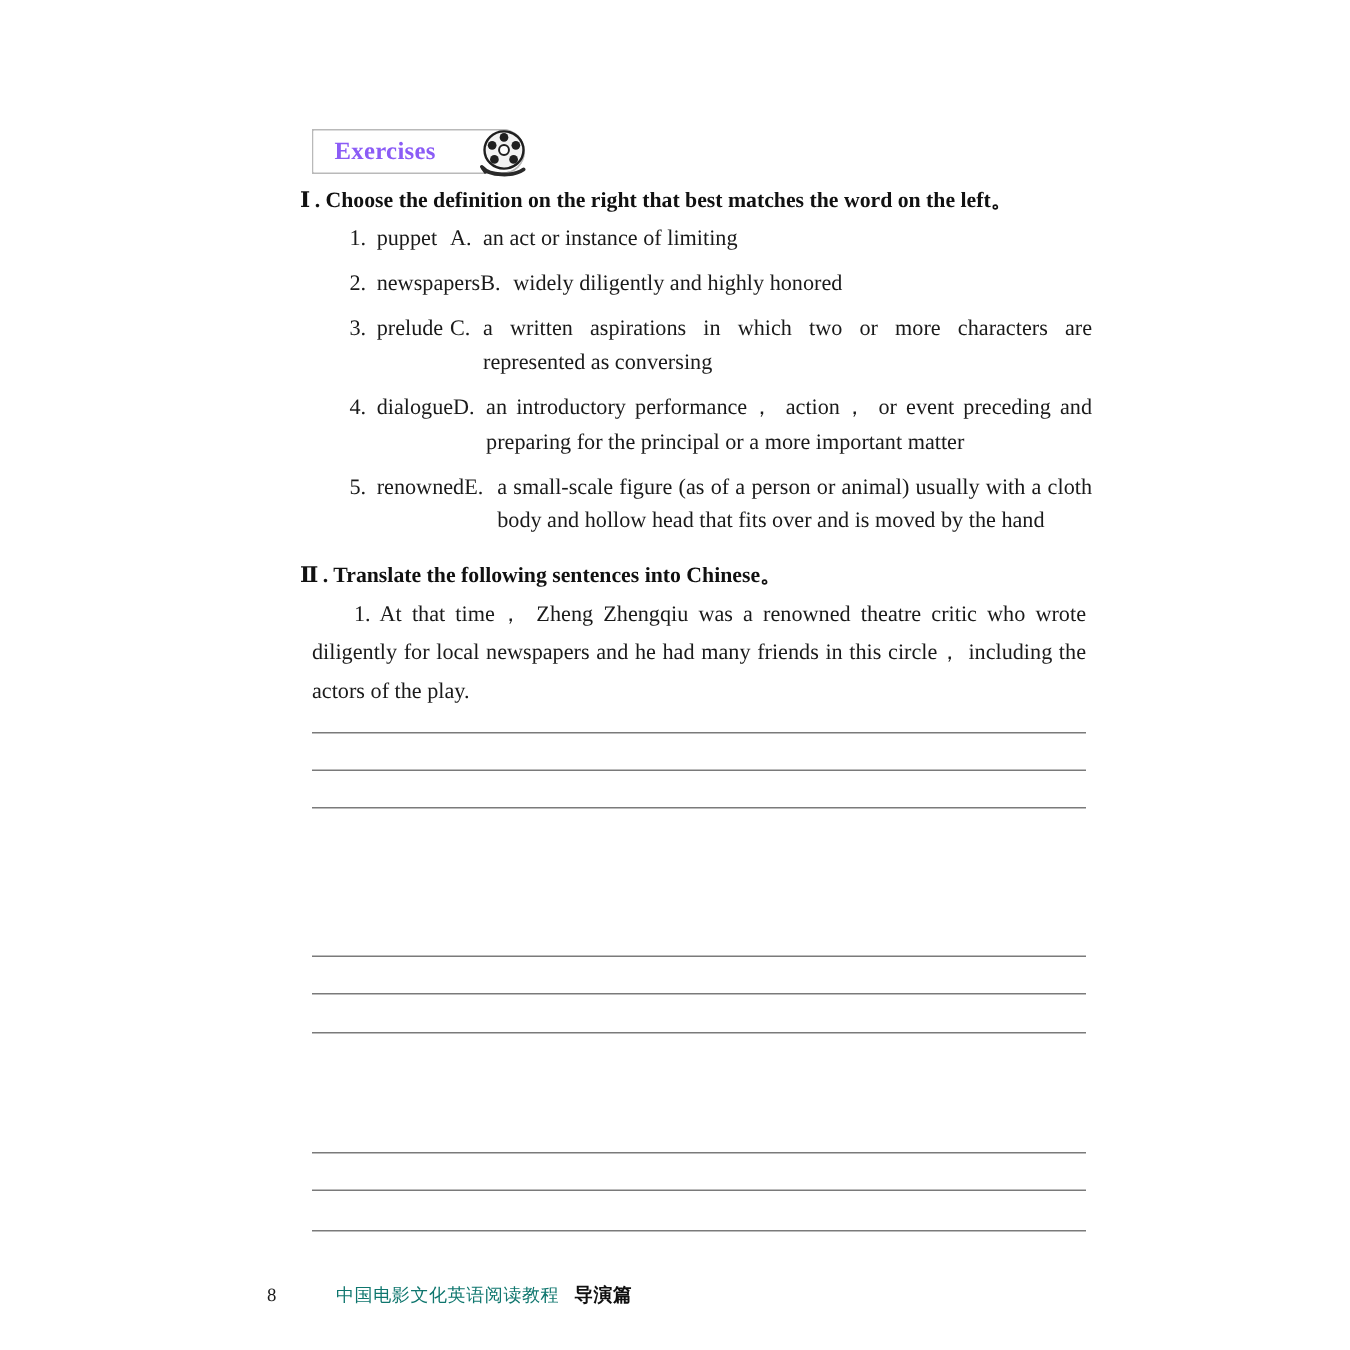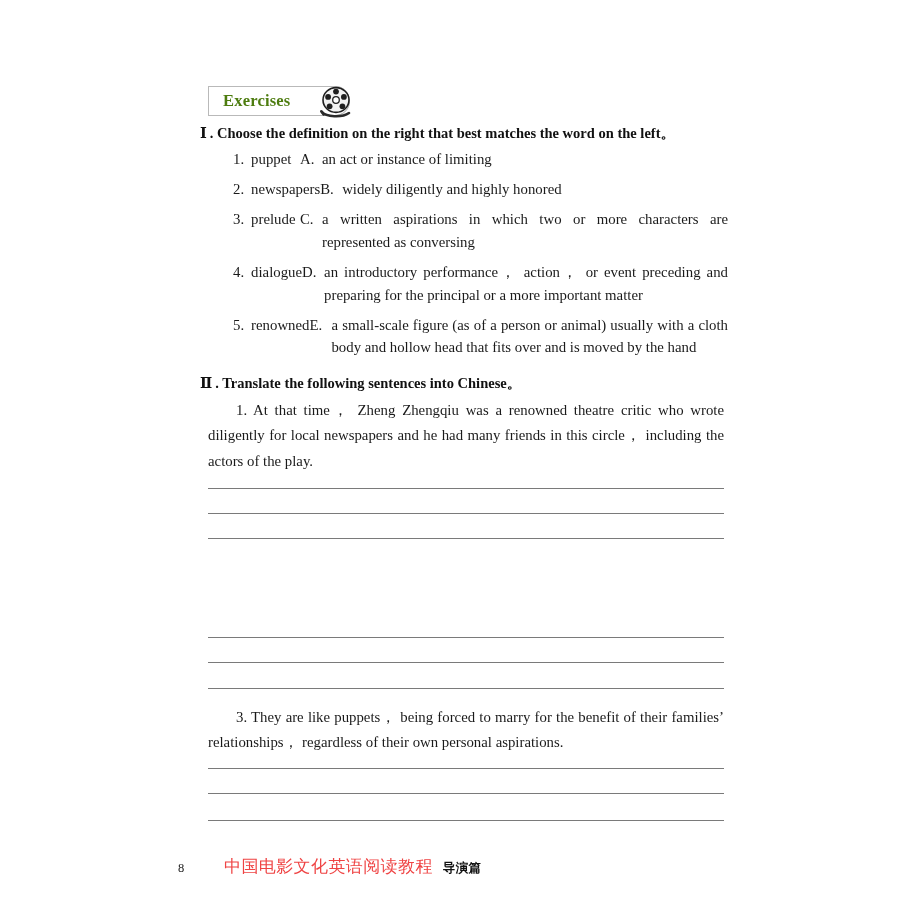--- a/index.html
+++ b/index.html
@@ -45,21 +45,21 @@
     box-sizing: border-box;
   }
   .exercises-label {
     position: absolute;
     left: 14px;
     top: 4px;
     font-family: "Liberation Serif", "DejaVu Serif", serif;
     font-weight: bold;
     font-size: 16.5px;
     letter-spacing: 0.2px;
-    color: #4d7c0f;
+    color: #8b5cf6;
   }
   .reel-icon {
     position: absolute;
     left: 318px;
     top: 85px;
     width: 36px;
     height: 34px;
   }
 
   
@@ -145,23 +145,23 @@
     align-items: baseline;
     font-size: 12.5px;
   }
   .footer .pageno {
     width: 46px;
     font-family: "Liberation Serif", "DejaVu Serif", serif;
     color: #1a1a1a;
   }
   .footer .booktitle {
     font-family: "DejaVu Sans", "Liberation Sans", sans-serif;
-    font-size: 17px;
+    font-size: 12px;
     letter-spacing: 0.4px;
-    color: #ef4444;
+    color: #0f766e;
   }
   .footer .chapter {
     font-family: Liberation Sans, sans-serif;
     font-size: 12.5px;
     font-weight: bold;
     letter-spacing: 0.4px;
     margin-left: 10px;
     color: #111111;
   }
 </style>
@@ -257,21 +257,20 @@
 
   <div class="para" style="top:398px;">1. At that time， Zheng Zhengqiu was a renowned theatre critic who wrote diligently for local newspapers and he had many friends in this circle， including the actors of the play.</div>
   <div class="rule" style="top:488px;"></div>
   <div class="rule" style="top:513px;"></div>
   <div class="rule" style="top:538px;"></div>
 
   <div class="rule" style="top:637px;"></div>
   <div class="rule" style="top:662px;"></div>
   <div class="rule" style="top:688px;"></div>
 
-  <div class="para" style="top:705px;">3. They are like puppets， being forced to marry for the benefit of their families’ relationships， regardless of their own personal aspirations.</div>
   <div class="rule" style="top:768px;"></div>
   <div class="rule" style="top:793px;"></div>
   <div class="rule" style="top:820px;"></div>
 
   <div class="footer">
     <span class="pageno">8</span>
     <span class="booktitle">中国电影文化英语阅读教程</span>
     <span class="chapter">导演篇</span>
   </div>
 

